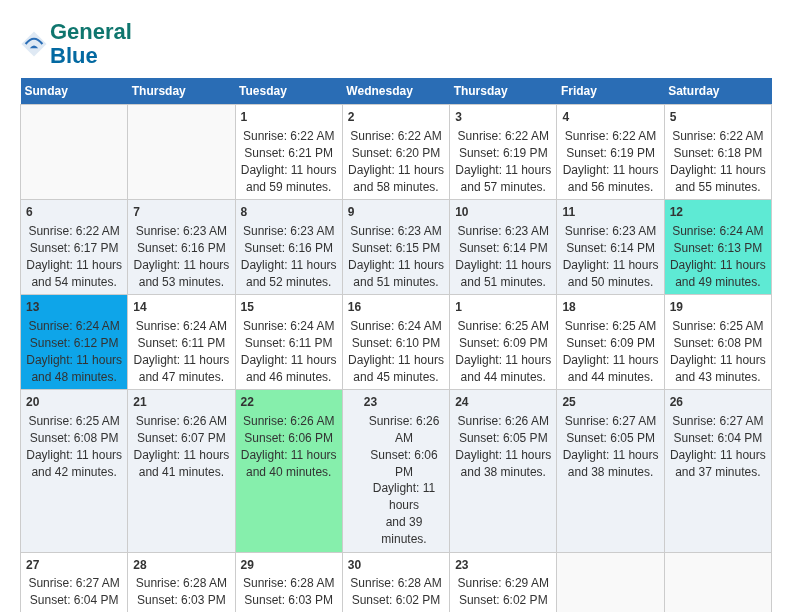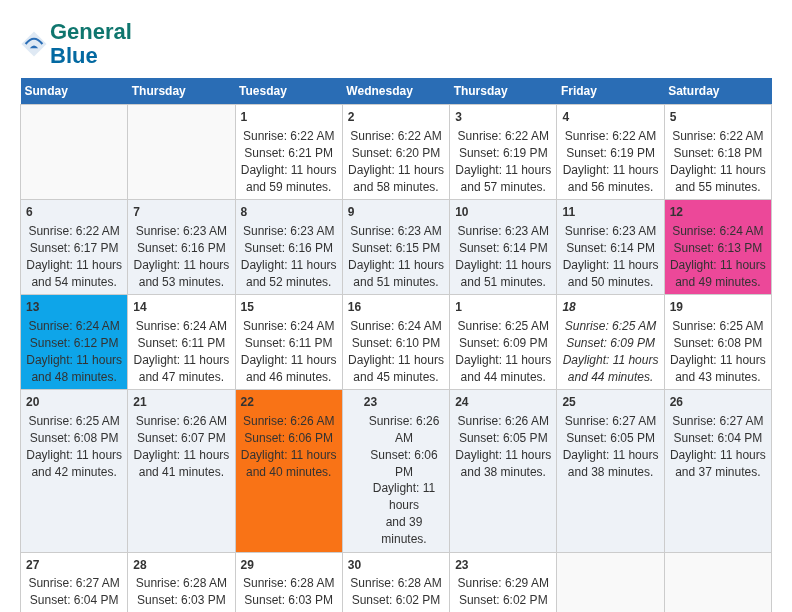--- a/index.html
+++ b/index.html
@@ -202,21 +202,21 @@
 Daylight: 11 hours
 and 51 minutes.</div>
         </td>
         <td style="background-color: rgb(238, 242, 247);">
           <span class="day-num">11</span>
           <div class="day-info" style="white-space: pre-line;">Sunrise: 6:23 AM
 Sunset: 6:14 PM
 Daylight: 11 hours
 and 50 minutes.</div>
         </td>
-        <td style="background-color: #ec4899;">
+        <td style="background-color: #5eead4;">
           <span class="day-num">12</span>
           <div class="day-info" style="white-space: pre-line;">Sunrise: 6:24 AM
 Sunset: 6:13 PM
 Daylight: 11 hours
 and 49 minutes.</div>
         </td>
       </tr>
       <tr>
         <td style="background-color: #0ea5e9;">
           <span class="day-num">13</span>
@@ -246,21 +246,21 @@
 Daylight: 11 hours
 and 45 minutes.</div>
         </td>
         <td style="background-color: rgb(255, 255, 255);">
           <span class="day-num">1</span>
           <div class="day-info" style="white-space: pre-line;">Sunrise: 6:25 AM
 Sunset: 6:09 PM
 Daylight: 11 hours
 and 44 minutes.</div>
         </td>
-        <td style="background-color: rgb(255, 255, 255); font-style: italic;">
+        <td style="background-color: rgb(255, 255, 255);">
           <span class="day-num">18</span>
           <div class="day-info" style="white-space: pre-line;">Sunrise: 6:25 AM
 Sunset: 6:09 PM
 Daylight: 11 hours
 and 44 minutes.</div>
         </td>
         <td style="background-color: rgb(255, 255, 255);">
           <span class="day-num">19</span>
           <div class="day-info" style="white-space: pre-line;">Sunrise: 6:25 AM
 Sunset: 6:08 PM
@@ -276,21 +276,21 @@
 Daylight: 11 hours
 and 42 minutes.</div>
         </td>
         <td style="background-color: rgb(238, 242, 247);">
           <span class="day-num">21</span>
           <div class="day-info" style="white-space: pre-line;">Sunrise: 6:26 AM
 Sunset: 6:07 PM
 Daylight: 11 hours
 and 41 minutes.</div>
         </td>
-        <td style="background-color: #f97316; margin-left: 37px;">
+        <td style="background-color: #86efac; margin-left: 37px;">
           <span class="day-num">22</span>
           <div class="day-info" style="white-space: pre-line;">Sunrise: 6:26 AM
 Sunset: 6:06 PM
 Daylight: 11 hours
 and 40 minutes.</div>
         </td>
         <td style="background-color: rgb(238, 242, 247); padding-left: 21px;">
           <span class="day-num">23</span>
           <div class="day-info" style="white-space: pre-line;">Sunrise: 6:26 AM
 Sunset: 6:06 PM

